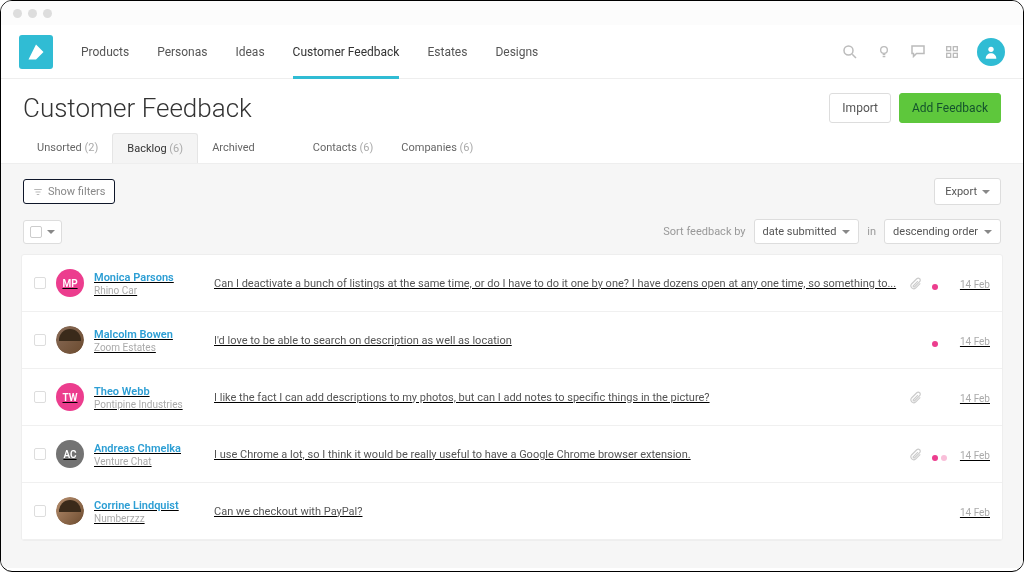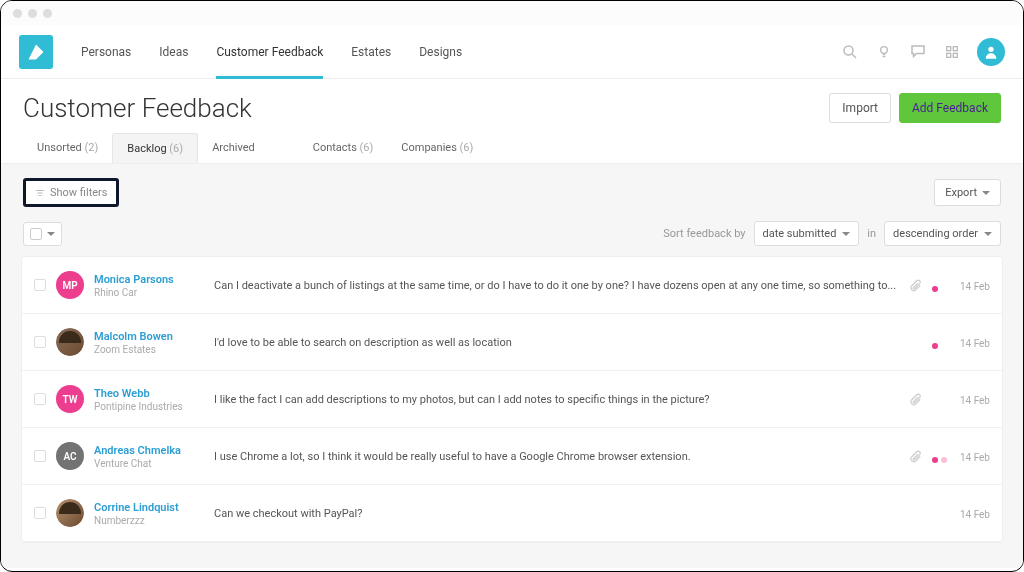--- a/index.html
+++ b/index.html
@@ -15,38 +15,38 @@
 .nav-tab.active { color:#333; }
 .nav-tab.active::after { content:""; position:absolute; bottom:-1px; left:0; right:0; height:3px; background:#30bcd4; }
 .nav-spacer { flex:1; }
 .nav-icons { display:flex; gap:16px; align-items:center; color:#bbb; }
 .nav-icon { width:18px; height:18px; cursor:pointer; display:flex; align-items:center; justify-content:center; }
 .avatar-circle { width:28px; height:28px; border-radius:50%; background:#30bcd4; display:flex; align-items:center; justify-content:center; color:#fff; cursor:pointer; }
 .page-header { padding:14px 22px 10px; display:flex; align-items:center; }
 .page-title { font-size:26px; font-weight:300; color:#333; }
 .header-spacer { flex:1; }
 .btn { font-size:12px; padding:7px 12px; border-radius:3px; cursor:pointer; border:1px solid #ddd; background:#fff; color:#555; }
-.btn.primary { background:#5ec73c; border-color:#5ec73c; color:#4c1d95; }
+.btn.primary { background:#5ec73c; border-color:#5ec73c; color:#14532d; }
 .btn + .btn { margin-left:8px; }
 .sub-tabs { display:flex; padding:0 22px; gap:0; border-bottom:1px solid #eee; }
 .sub-tab { font-size:11px; color:#666; padding:8px 14px; cursor:pointer; }
 .sub-tab.active { background:#f4f4f4; border:1px solid #e5e5e5; border-bottom:none; border-radius:3px 3px 0 0; color:#333; }
 .sub-tab .count { color:#aaa; }
 .sub-tab-gap { width:30px; }
 .content-area { background:#f6f6f6; padding:14px 8px 0; height:calc(572px - 24px - 54px - 60px - 30px); overflow:hidden; }
 .content-toolbar { display:flex; align-items:center; padding:0 14px 10px; }
-.filter-btn { font-size:11px; color:#888; border:3px solid #0f172a; background:#fff; padding:5px 9px; border-radius:3px; cursor:pointer; display:flex; align-items:center; gap:5px; }
+.filter-btn { font-size:11px; color:#888; border:1px solid #0f172a; background:#fff; padding:5px 9px; border-radius:3px; cursor:pointer; display:flex; align-items:center; gap:5px; }
 .export-btn { font-size:11px; color:#555; border:1px solid #ddd; background:#fff; padding:6px 10px; border-radius:3px; cursor:pointer; display:flex; align-items:center; gap:5px; }
 .select-row { display:flex; align-items:center; padding:4px 14px 6px; }
 .select-all-box { border:1px solid #ddd; background:#fff; padding:5px 6px; border-radius:3px; display:flex; align-items:center; gap:5px; cursor:pointer; }
 .checkbox { width:12px; height:12px; border:1px solid #ccc; border-radius:2px; background:#fff; }
 .caret { width:0; height:0; border-left:4px solid transparent; border-right:4px solid transparent; border-top:4px solid #888; }
 .sort-controls { margin-left:auto; display:flex; align-items:center; gap:8px; font-size:11px; color:#999; }
 .sort-select { border:1px solid #ddd; background:#fff; padding:5px 8px; border-radius:3px; font-size:11px; color:#555; display:flex; align-items:center; gap:6px; cursor:pointer; }
-.feedback-list { background:#fff; border:1px solid #eee; border-radius:3px; margin:4px 12px 0; overflow:hidden; }
+.feedback-list { background:#fff; border:1px solid #eee; border-radius:3px; margin:4px 12px 0; overflow:hidden;text-decoration:underline; }
 .feedback-row { display:flex; align-items:center; padding:14px 12px; border-bottom:1px solid #f0f0f0; gap:10px; }
 .row-checkbox { width:12px; height:12px; border:1px solid #ddd; border-radius:2px; flex-shrink:0; cursor:pointer; }
 .row-avatar { width:28px; height:28px; border-radius:50%; flex-shrink:0; display:flex; align-items:center; justify-content:center; font-size:10px; font-weight:600; color:#fff; overflow:hidden; }
 .row-person { width:110px; flex-shrink:0; }
 .row-name { font-size:11px; color:#2c9ed4; font-weight:600; cursor:pointer; }
 .row-company { font-size:10px; color:#aaa; margin-top:1px; }
 .row-message { flex:1; font-size:11px; color:#555; overflow:hidden; text-overflow:ellipsis; white-space:nowrap; }
 .row-meta { display:flex; align-items:flex-end; gap:10px; flex-shrink:0; }
 .attach-icon { color:#ccc; width:14px; height:14px; }
 .status-dots { display:flex; gap:3px; min-width:16px; }
@@ -67,20 +67,21 @@
     <div class="browser-dot"></div>
   </div>
 
   <div class="top-nav">
     <div class="logo">
       <svg viewBox="0 0 24 24" fill="#fff">
           <path d="M3 21 L12 3 L21 12 L12 21 Z M11 13 L11 7 L17 13 Z" fill="#fff"></path>
         </svg>
     </div>
     <div class="nav-tabs" id="nav-tabs">
+        <div class="nav-tab">Products</div>
         <div class="nav-tab">Personas</div>
         <div class="nav-tab">Ideas</div>
         <div class="nav-tab active">Customer Feedback</div>
         <div class="nav-tab">Estates</div>
         <div class="nav-tab">Designs</div>
       </div>
     <div class="nav-spacer"></div>
     <div class="nav-icons">
       <div class="nav-icon">
           <svg viewBox="0 0 24 24" width="18" height="18" fill="none" stroke="#bbb" stroke-width="2">

